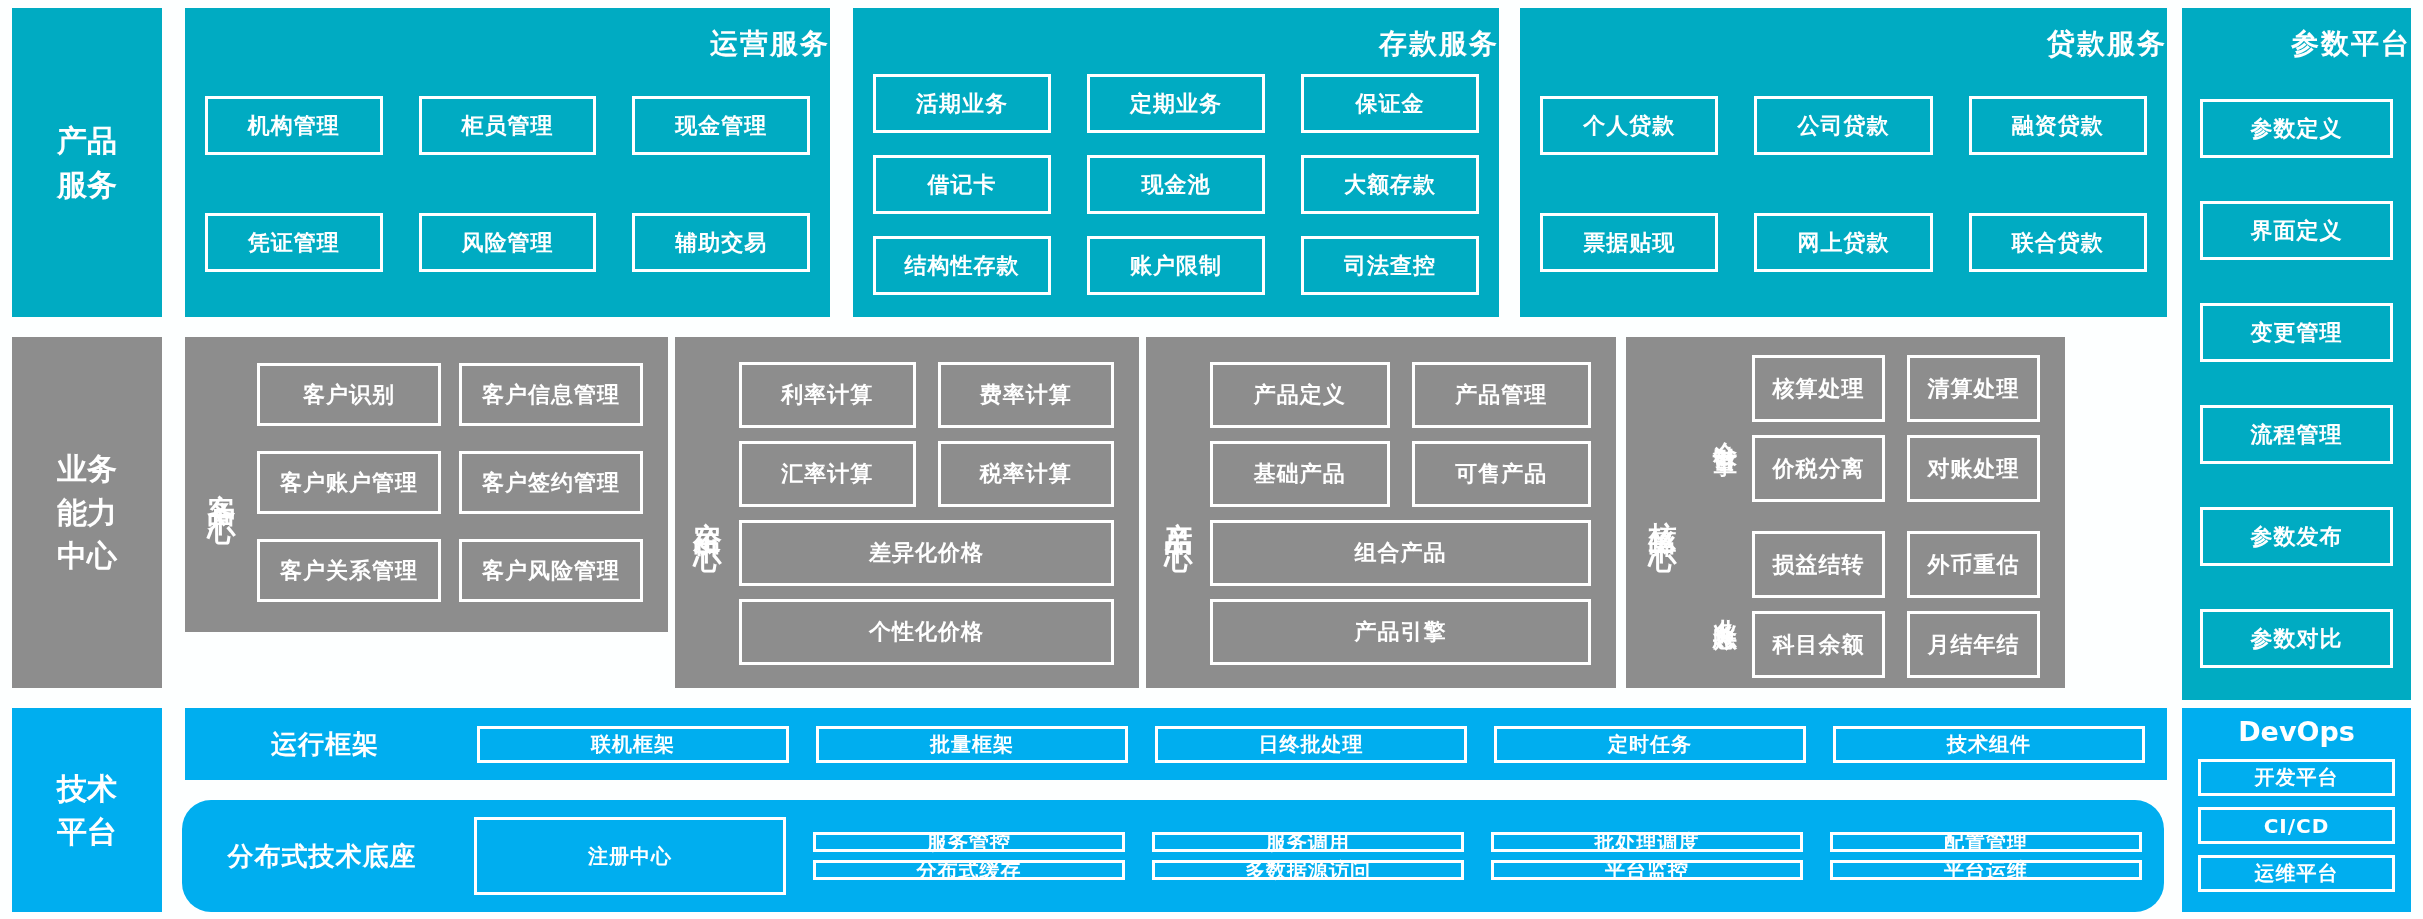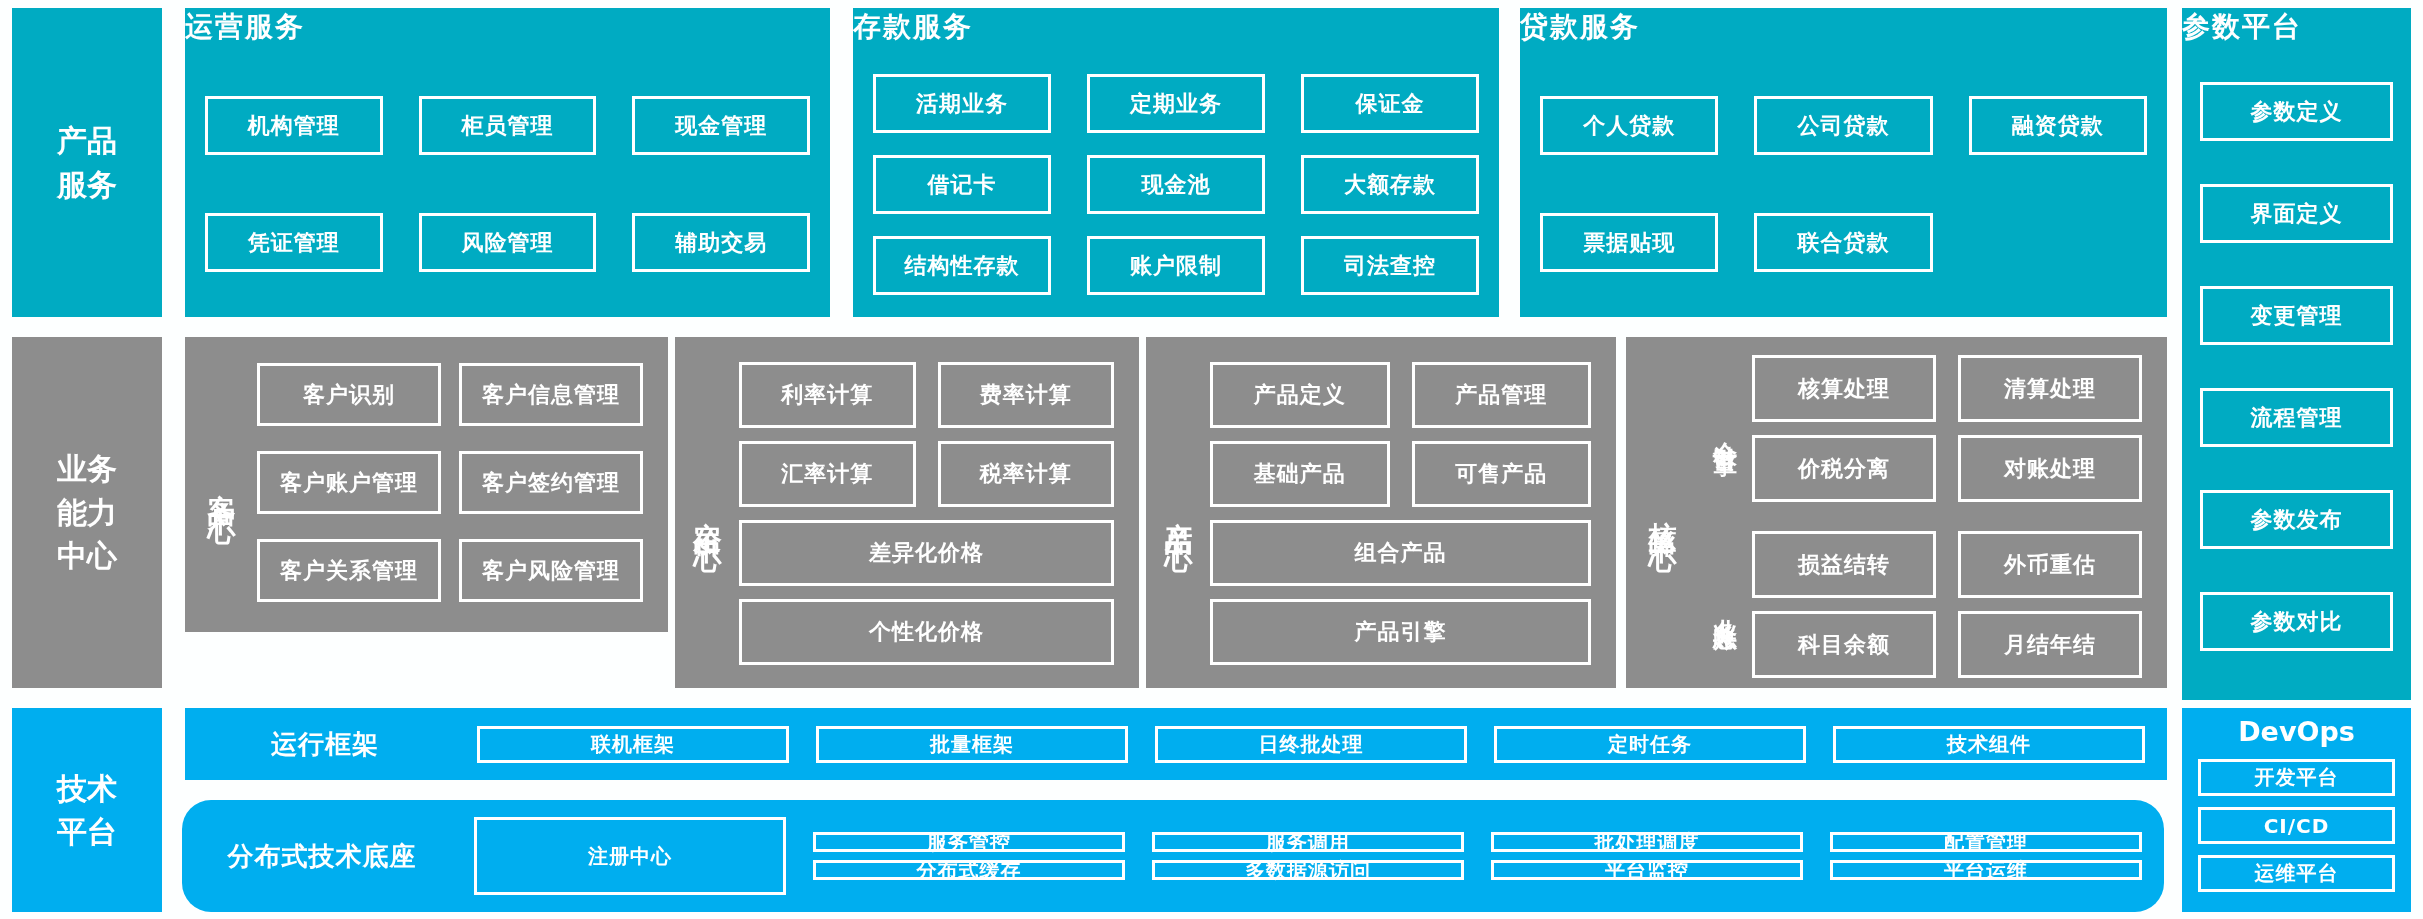--- a/index.html
+++ b/index.html
@@ -15,21 +15,21 @@
   .panel{position:absolute;color:#fff;}
   .teal{background:var(--teal,#00ABC2);}
   .gray{background:var(--gray,#8D8D8D);}
   .blue{background:var(--blue,#00AEEF);}
 
   
   .side{display:flex;align-items:center;justify-content:center;text-align:center;}
   .side .wrap2{width:66px;font-size:30px;font-weight:700;line-height:1.45;word-break:break-all;}
 
   
-  .svc-title{text-align:left;font-size:28px;font-weight:700;letter-spacing:2px;}
+  .svc-title{padding-top:17px;text-align:right;font-size:28px;font-weight:700;letter-spacing:2px;}
   .svc-grid{position:absolute;left:20px;right:20px;display:grid;grid-template-columns:repeat(3,1fr);column-gap:36px;}
   .grid-ops{top:88px;grid-auto-rows:59px;row-gap:58px;}
   .grid-dep{top:66px;grid-auto-rows:59px;row-gap:22px;}
   .box{border:3px solid #fff;display:flex;align-items:center;justify-content:center;font-weight:700;font-size:22px;text-align:center;letter-spacing:1px;}
 
   
   .stack{display:flex;flex-direction:column;padding:36px 18px 0;gap:43px;}
   .stack .box{height:59px;flex:none;}
 
   
@@ -94,20 +94,21 @@
     </div>
   </div>
 
   <div class="panel teal" style="left:1520px;top:8px;width:647px;height:309px;">
     <div class="svc-title">贷款服务</div>
     <div class="svc-grid grid-ops">
       <div class="box">个人贷款</div>
       <div class="box">公司贷款</div>
       <div class="box">融资贷款</div>
       <div class="box">票据贴现</div>
+      <div class="box">网上贷款</div>
       <div class="box">联合贷款</div>
     </div>
   </div>
 
   <div class="panel teal" style="left:2182px;top:8px;width:229px;height:692px;">
     <div class="svc-title">参数平台</div>
     <div class="stack">
       <div class="box">参数定义</div>
       <div class="box">界面定义</div>
       <div class="box">变更管理</div>
@@ -156,21 +157,21 @@
     <div class="four-grid">
       <div class="box">产品定义</div>
       <div class="box">产品管理</div>
       <div class="box">基础产品</div>
       <div class="box">可售产品</div>
       <div class="box span2">组合产品</div>
       <div class="box span2">产品引擎</div>
     </div>
   </div>
 
-  <div class="panel gray center-panel" style="left:1626px;top:337px;width:541px;height:351px;">
+  <div class="panel gray center-panel" style="left:1626px;top:337px;width:439px;height:351px;">
     <div class="vcol vcol-outer">
       <span class="vtext">核算中心</span>
     </div>
     <div class="acct-body">
       <div class="acct-group">
         <div class="vcol vcol-inner">
           <span class="vtext">会计引擎</span>
         </div>
         <div class="acct-grid">
           <div class="box">核算处理</div>

